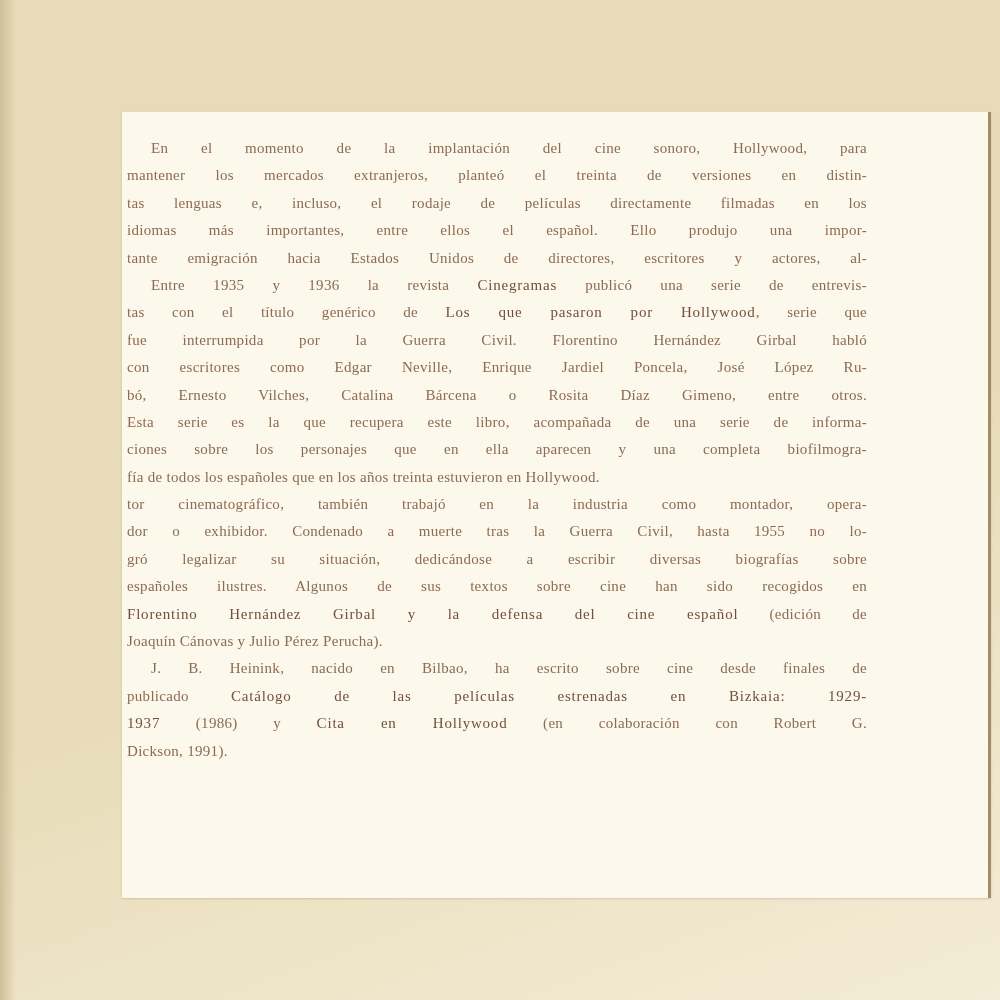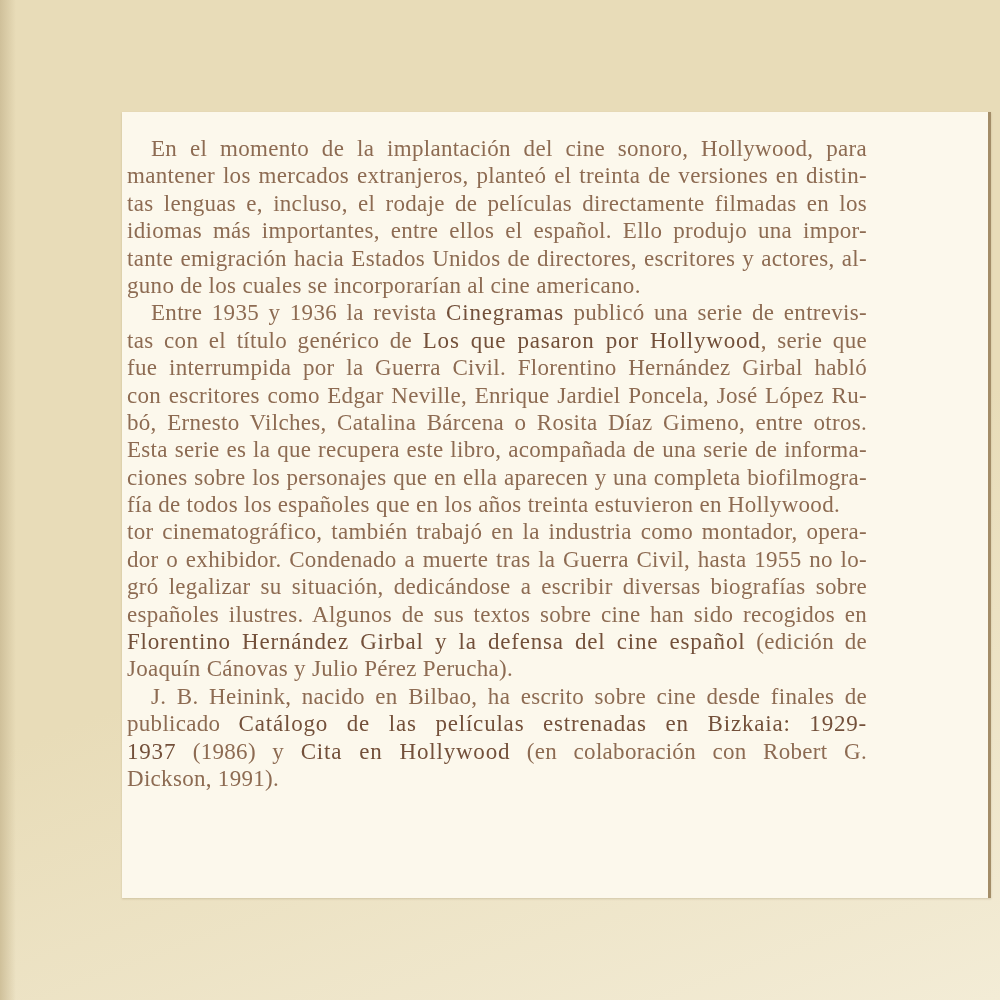--- a/index.html
+++ b/index.html
@@ -31,21 +31,21 @@
     background: var(--panel-bg);
     border-right: 3px solid var(--edge-line);
     box-shadow: 0 1px 2px rgba(120,100,60,0.25);
   }
   .textblock {
     position: absolute;
     left: 5px;
     top: 23px;
     width: 740px;
     color: var(--text);
-    font-size: 23px;
+    font-size: 15px;
     letter-spacing: 0.3px;
   }
   .paragraph { margin: 0; }
   .line {
     height: 27.4px;
     line-height: 27.4px;
     text-align: justify;
     text-align-last: justify;
     white-space: nowrap;
   }
@@ -66,21 +66,20 @@
 <div class="page">
   <div class="left-shade"></div>
   <div class="panel">
     <div class="textblock" id="text-block">
         <div class="paragraph">
           <div class="line first"><span class="seg">En el momento de la implantación del cine sonoro, Hollywood, para</span></div>
           <div class="line"><span class="seg">mantener los mercados extranjeros, planteó el treinta de versiones en distin-</span></div>
           <div class="line"><span class="seg">tas lenguas e, incluso, el rodaje de películas directamente filmadas en los</span></div>
           <div class="line"><span class="seg">idiomas más importantes, entre ellos el español. Ello produjo una impor-</span></div>
           <div class="line"><span class="seg">tante emigración hacia Estados Unidos de directores, escritores y actores, al-</span></div>
-          <div class="line end"><span class="seg">guno de los cuales se incorporarían al cine americano.</span></div>
         </div>
         <div class="paragraph">
           <div class="line first"><span class="seg">Entre 1935 y 1936 la revista </span><span class="seg-bold">Cinegramas</span><span class="seg"> publicó una serie de entrevis-</span></div>
           <div class="line"><span class="seg">tas con el título genérico de </span><span class="seg-bold">Los que pasaron por Hollywood</span><span class="seg">, serie que</span></div>
           <div class="line"><span class="seg">fue interrumpida por la Guerra Civil. Florentino Hernández Girbal habló</span></div>
           <div class="line"><span class="seg">con escritores como Edgar Neville, Enrique Jardiel Poncela, José López Ru-</span></div>
           <div class="line"><span class="seg">bó, Ernesto Vilches, Catalina Bárcena o Rosita Díaz Gimeno, entre otros.</span></div>
           <div class="line"><span class="seg">Esta serie es la que recupera este libro, acompañada de una serie de informa-</span></div>
           <div class="line"><span class="seg">ciones sobre los personajes que en ella aparecen y una completa biofilmogra-</span></div>
           <div class="line end"><span class="seg">fía de todos los españoles que en los años treinta estuvieron en Hollywood.</span></div>

